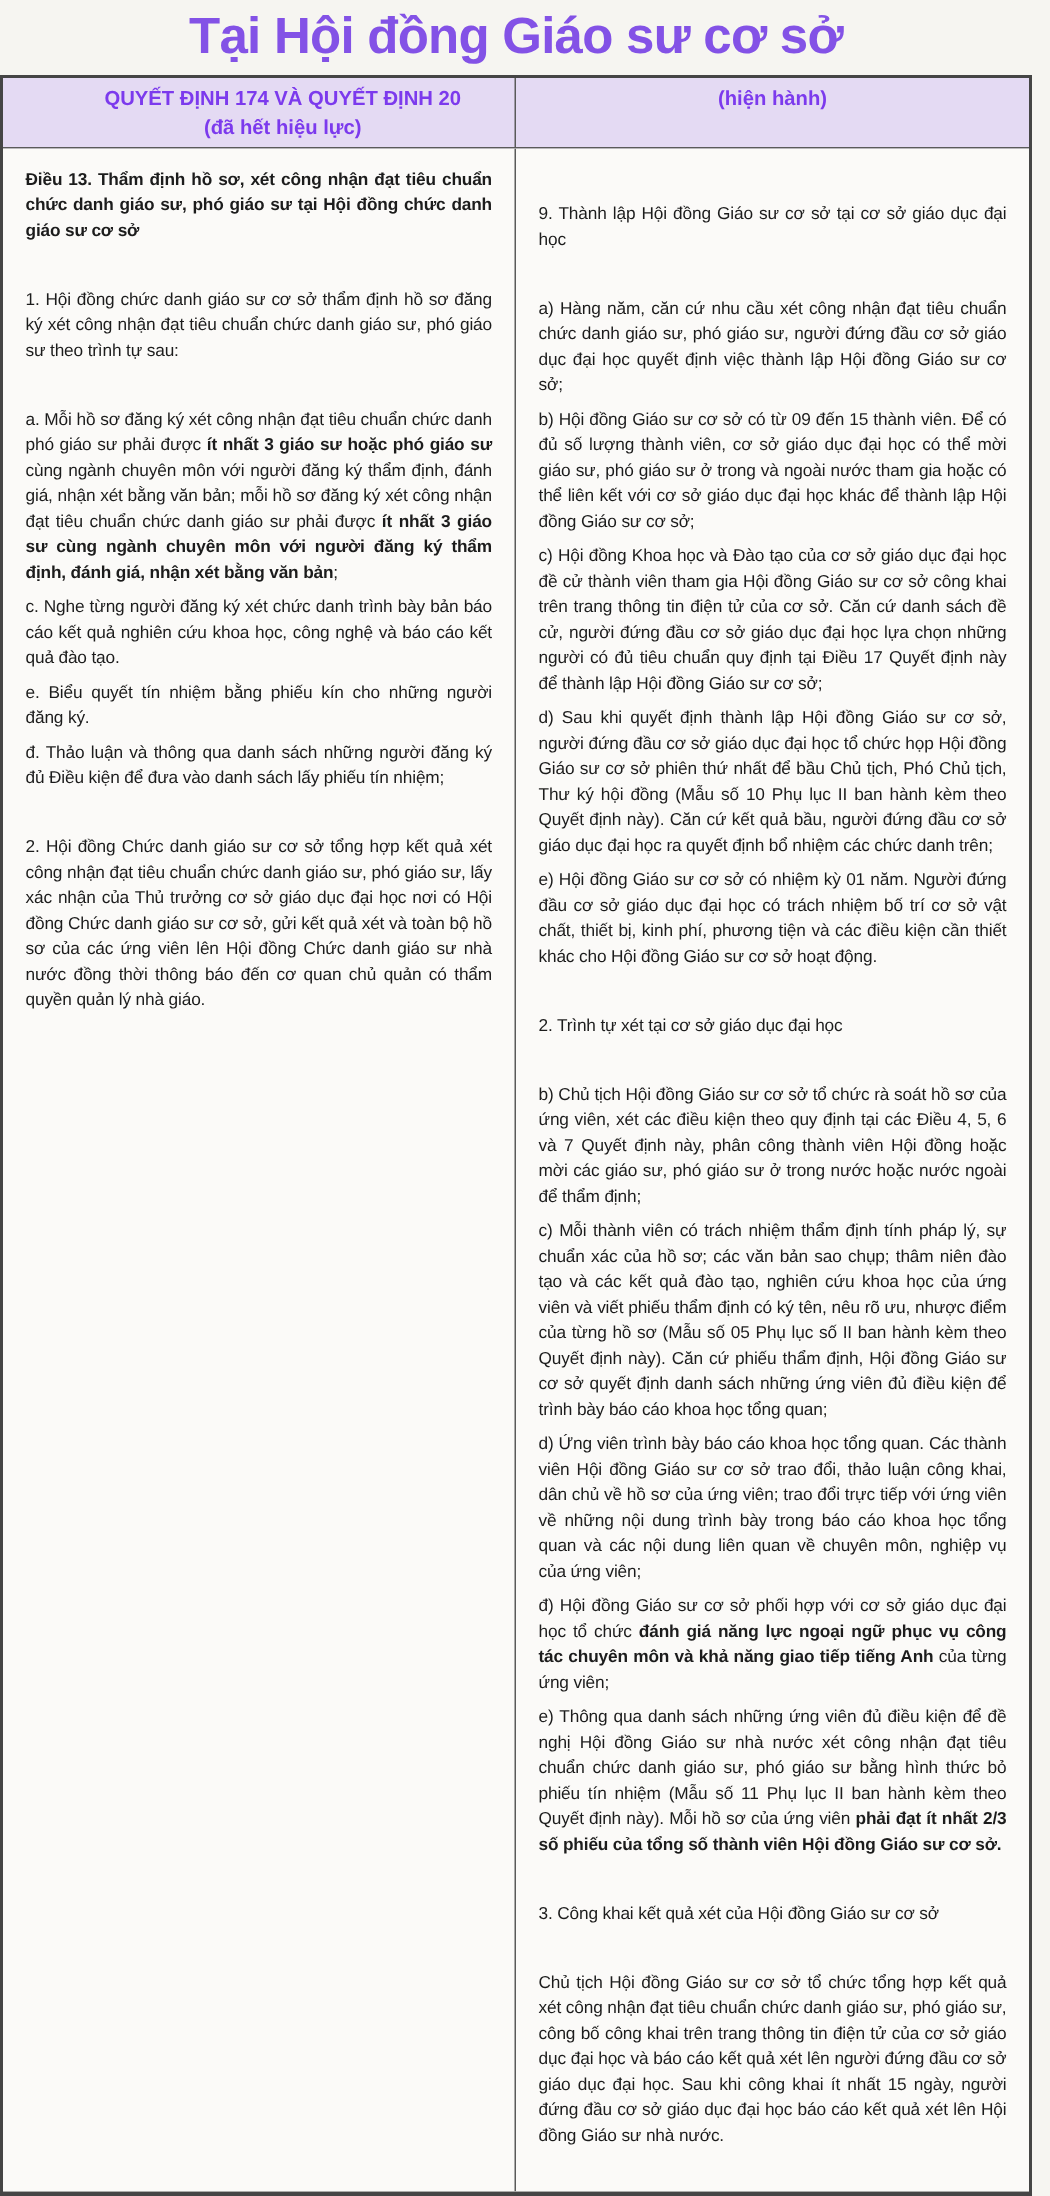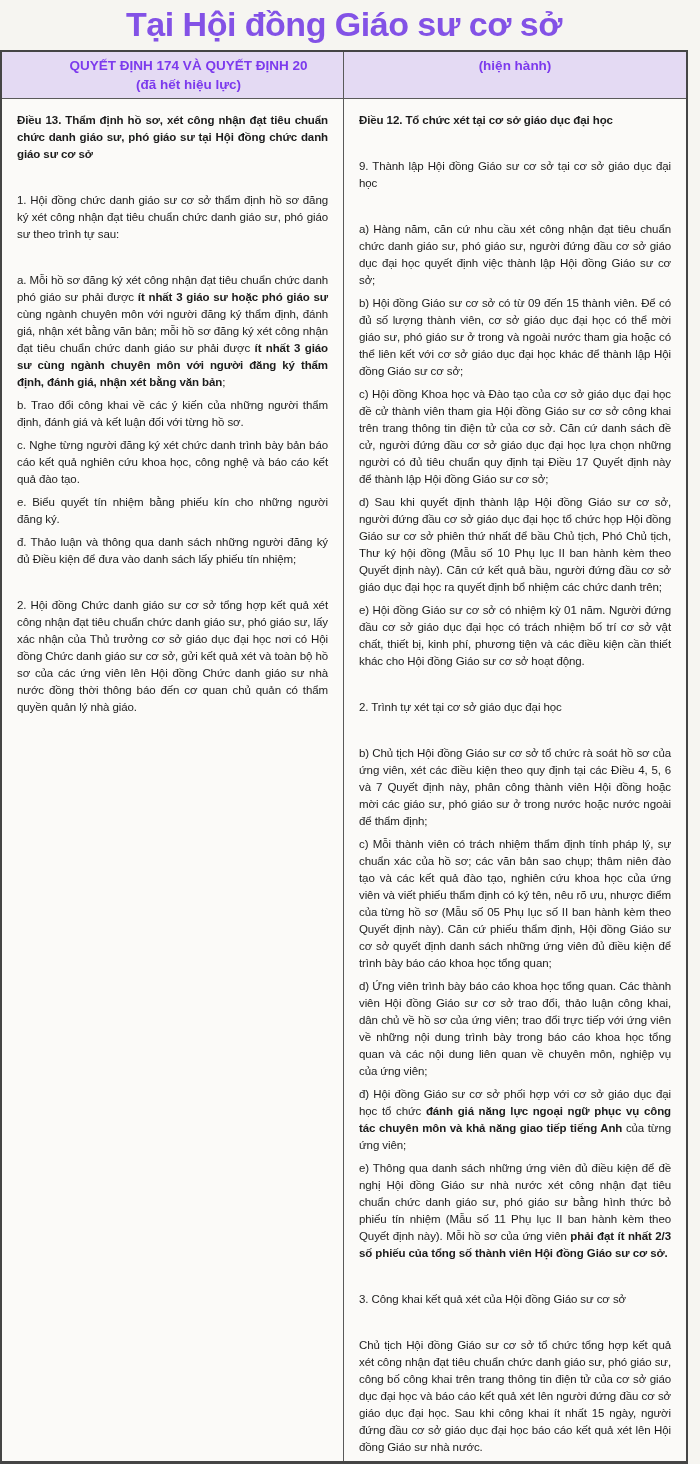--- a/index.html
+++ b/index.html
@@ -93,29 +93,27 @@
       </div>
     </div>
 
     <div class="body-row">
       <div class="body-cell left">
           <p class="para"><b>Điều 13. Thẩm định hồ sơ, xét công nhận đạt tiêu chuẩn chức danh giáo sư, phó giáo sư tại Hội đồng chức danh giáo sư cơ sở</b></p>
           <p class="para spacer"></p>
           <p class="para"><span>1. Hội đồng chức danh giáo sư cơ sở thẩm định hồ sơ đăng ký xét công nhận đạt tiêu chuẩn chức danh giáo sư, phó giáo sư theo trình tự sau:</span></p>
           <p class="para spacer"></p>
           <p class="para"><span>a. Mỗi hồ sơ đăng ký xét công nhận đạt tiêu chuẩn chức danh phó giáo sư phải được </span><b>ít nhất 3 giáo sư hoặc phó giáo sư</b><span> cùng ngành chuyên môn với người đăng ký thẩm định, đánh giá, nhận xét bằng văn bản; mỗi hồ sơ đăng ký xét công nhận đạt tiêu chuẩn chức danh giáo sư phải được </span><b>ít nhất 3 giáo sư cùng ngành chuyên môn với người đăng ký thẩm định, đánh giá, nhận xét bằng văn bản</b><span>;</span></p>
-          <p class="para"><span>b. Trao đổi công khai về các ý kiến của những người thẩm định, đánh giá và kết luận đối với từng hồ sơ.</span></p>
           <p class="para"><span>c. Nghe từng người đăng ký xét chức danh trình bày bản báo cáo kết quả nghiên cứu khoa học, công nghệ và báo cáo kết quả đào tạo.</span></p>
           <p class="para"><span>e. Biểu quyết tín nhiệm bằng phiếu kín cho những người đăng ký.</span></p>
           <p class="para"><span>đ. Thảo luận và thông qua danh sách những người đăng ký đủ Điều kiện để đưa vào danh sách lấy phiếu tín nhiệm;</span></p>
           <p class="para spacer"></p>
           <p class="para"><span>2. Hội đồng Chức danh giáo sư cơ sở tổng hợp kết quả xét công nhận đạt tiêu chuẩn chức danh giáo sư, phó giáo sư, lấy xác nhận của Thủ trưởng cơ sở giáo dục đại học nơi có Hội đồng Chức danh giáo sư cơ sở, gửi kết quả xét và toàn bộ hồ sơ của các ứng viên lên Hội đồng Chức danh giáo sư nhà nước đồng thời thông báo đến cơ quan chủ quản có thẩm quyền quản lý nhà giáo.</span></p>
         </div>
       <div class="body-cell">
-          <p class="para"><b>Điều 12. Tổ chức xét tại cơ sở giáo dục đại học</b></p>
           <p class="para spacer"></p>
           <p class="para"><span>9. Thành lập Hội đồng Giáo sư cơ sở tại cơ sở giáo dục đại học</span></p>
           <p class="para spacer"></p>
           <p class="para"><span>a) Hàng năm, căn cứ nhu cầu xét công nhận đạt tiêu chuẩn chức danh giáo sư, phó giáo sư, người đứng đầu cơ sở giáo dục đại học quyết định việc thành lập Hội đồng Giáo sư cơ sở;</span></p>
           <p class="para"><span>b) Hội đồng Giáo sư cơ sở có từ 09 đến 15 thành viên. Để có đủ số lượng thành viên, cơ sở giáo dục đại học có thể mời giáo sư, phó giáo sư ở trong và ngoài nước tham gia hoặc có thể liên kết với cơ sở giáo dục đại học khác để thành lập Hội đồng Giáo sư cơ sở;</span></p>
           <p class="para"><span>c) Hội đồng Khoa học và Đào tạo của cơ sở giáo dục đại học đề cử thành viên tham gia Hội đồng Giáo sư cơ sở công khai trên trang thông tin điện tử của cơ sở. Căn cứ danh sách đề cử, người đứng đầu cơ sở giáo dục đại học lựa chọn những người có đủ tiêu chuẩn quy định tại Điều 17 Quyết định này để thành lập Hội đồng Giáo sư cơ sở;</span></p>
           <p class="para"><span>d) Sau khi quyết định thành lập Hội đồng Giáo sư cơ sở, người đứng đầu cơ sở giáo dục đại học tổ chức họp Hội đồng Giáo sư cơ sở phiên thứ nhất để bầu Chủ tịch, Phó Chủ tịch, Thư ký hội đồng (Mẫu số 10 Phụ lục II ban hành kèm theo Quyết định này). Căn cứ kết quả bầu, người đứng đầu cơ sở giáo dục đại học ra quyết định bổ nhiệm các chức danh trên;</span></p>
           <p class="para"><span>e) Hội đồng Giáo sư cơ sở có nhiệm kỳ 01 năm. Người đứng đầu cơ sở giáo dục đại học có trách nhiệm bố trí cơ sở vật chất, thiết bị, kinh phí, phương tiện và các điều kiện cần thiết khác cho Hội đồng Giáo sư cơ sở hoạt động.</span></p>
           <p class="para spacer"></p>
           <p class="para"><span>2. Trình tự xét tại cơ sở giáo dục đại học</span></p>

